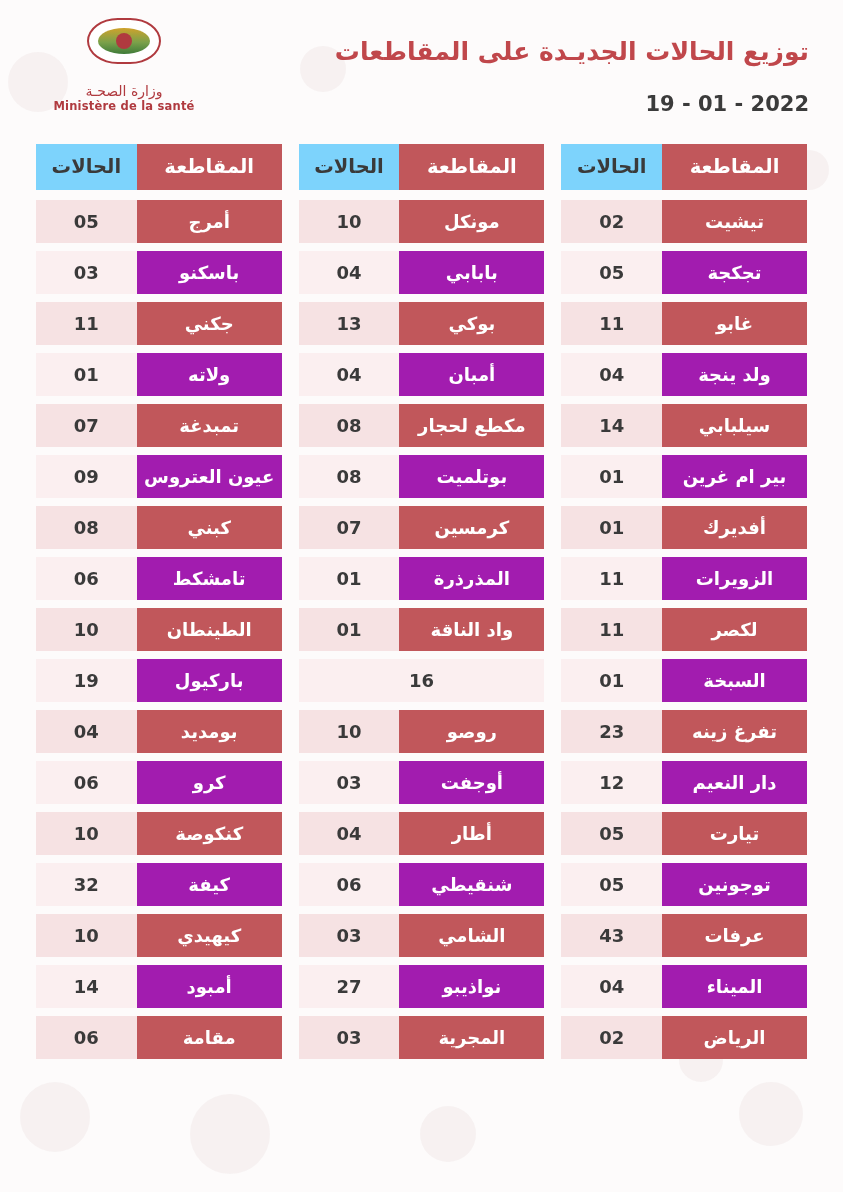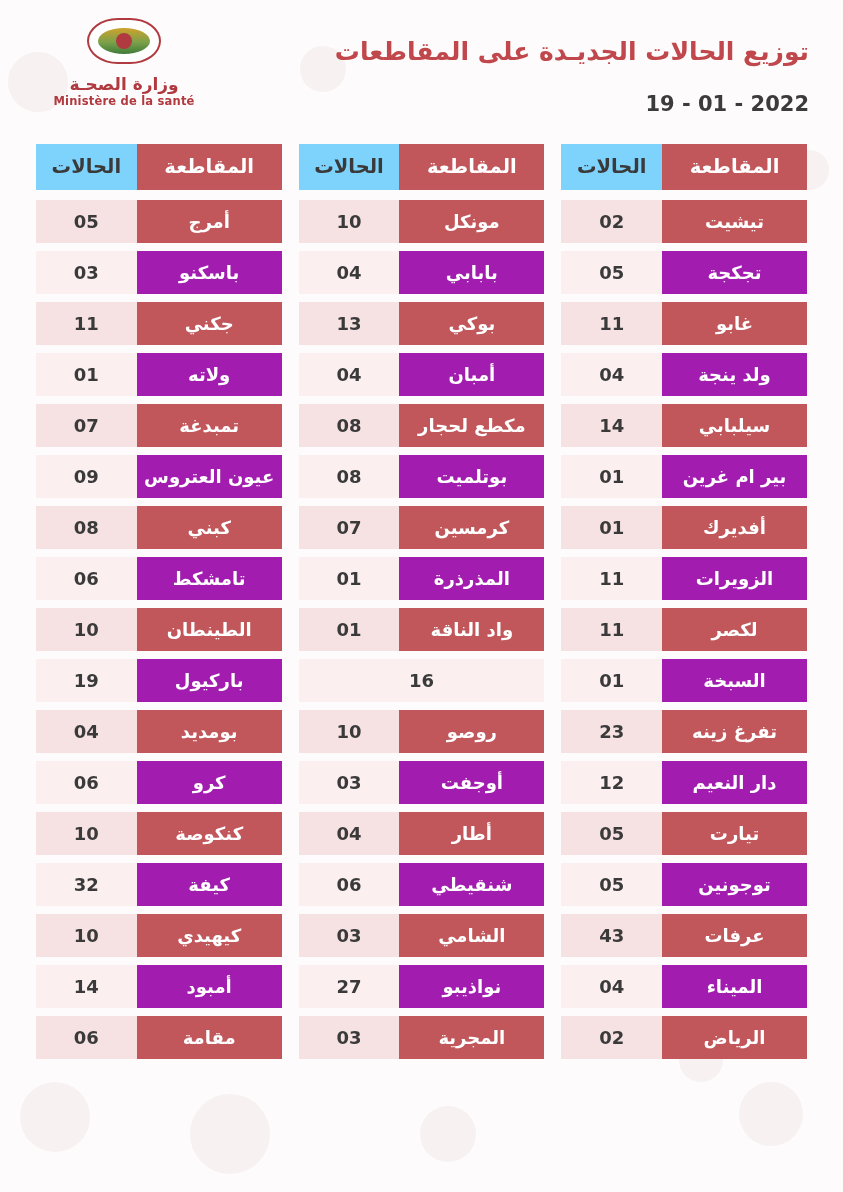--- a/index.html
+++ b/index.html
@@ -89,23 +89,23 @@
   .emblem .inner::after {
     content: "";
     position: absolute;
     left: 50%; top: 50%;
     transform: translate(-50%,-50%);
     width: 16px; height: 16px;
     background: #b03a3f;
     border-radius: 50%;
   }
   .min-ar {
-    margin-top: 10px;
-    font-size: 17px;
-    font-weight: bold;
+    margin-top: 19px;
+    font-size: 14px;
+    font-weight: normal;
     color: #b03a3f;
   }
   .min-fr {
     font-size: 11.5px;
     font-weight: bold;
     color: #b03a3f;
     letter-spacing: .2px;
   }
 
   .tables {

